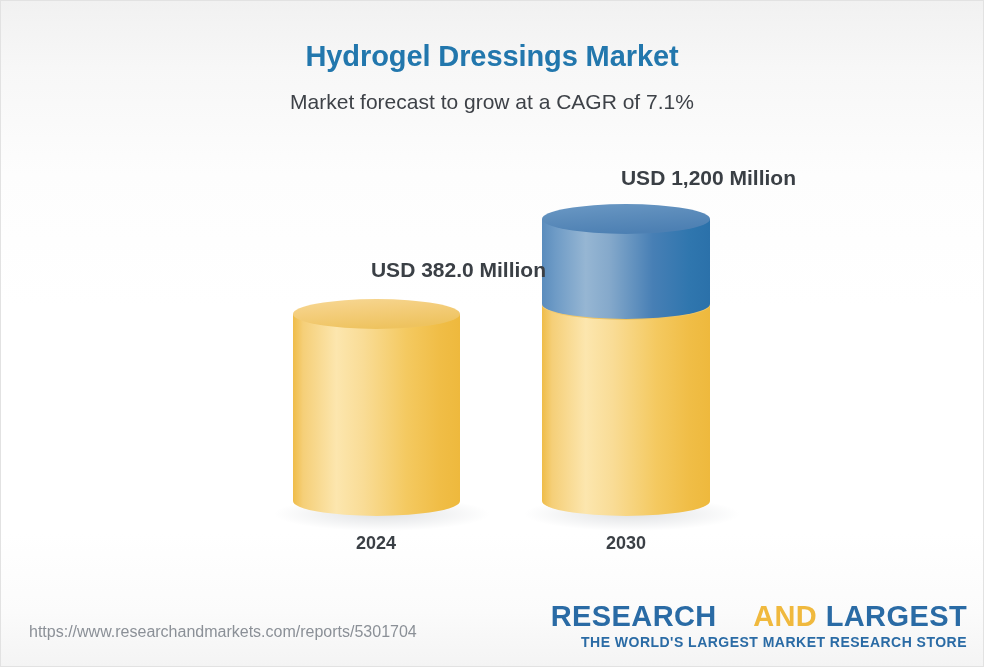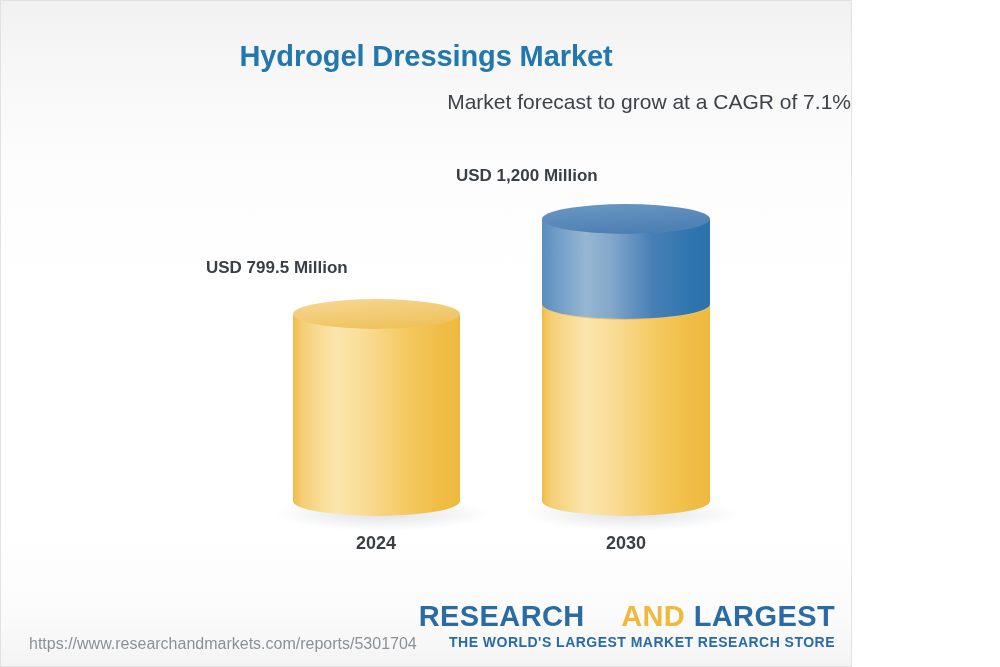--- a/index.html
+++ b/index.html
@@ -5,21 +5,21 @@
   html, body {
     margin: 0;
     padding: 0;
     background: #ffffff;
   }
   body {
     font-family: "Liberation Sans", sans-serif;
   }
   #canvas {
     position: relative;
-    width: 852px;
+    width: 984px;
     height: 667px;
     box-sizing: border-box;
     border: 1px solid #e2e2e2;
     background: linear-gradient(180deg, #f1f1f1 0%, #f7f7f7 10%, #fdfdfd 26%, #ffffff 46%, #ffffff 80%, #fbfbfb 92%, #f4f4f4 100%);
     overflow: hidden;
   }
 
   
   .chart-title {
     position: absolute;
@@ -30,60 +30,59 @@
     font-size: 29px;
     font-weight: bold;
     color: #2277ad;
     letter-spacing: -0.1px;
   }
   .chart-subtitle {
     position: absolute;
     left: 0;
     right: 0;
     top: 89px;
-    text-align: right;
+    text-align: center;
     font-size: 21px;
     font-weight: normal;
     color: #3e4248;
   }
 
   
   #plot {
     position: absolute;
     left: 0;
     top: 0;
     width: 1000px;
     height: 667px;
   }
   .value-label {
     position: absolute;
     width: 340px;
-    text-align: left;
-    font-size: 17px;
+    text-align: right;
+    font-size: 21px;
     font-weight: bold;
     color: #3a3f45;
     white-space: nowrap;
   }
   .cat-label {
     position: absolute;
     width: 340px;
     text-align: center;
     font-size: 18px;
     font-weight: bold;
     color: #3a3f45;
   }
 
   
   .footer-url {
     position: absolute;
     left: 28px;
     top: 622px;
     font-size: 16px;
     color: #8b9097;
-    margin-top: 12px;
   }
   .logo {
     position: absolute;
     right: 16px;
     top: 600px;
     text-align: right;
   }
   .logo-main {
     font-size: 29px;
     font-weight: bold;
@@ -175,21 +174,21 @@
 
       <path d="M 541 218
                L 541 303
                A 84 15 0 0 0 709 303
                L 709 218 Z" fill="url(#blueBody)"></path>
 
       <ellipse cx="625" cy="218" rx="84" ry="15" fill="url(#blueTop)"></ellipse>
     </g>
   </svg>
 
-  <div class="value-label" style="left:205px; top:257px;">USD 799.5 Million</div>
+  <div class="value-label" style="left:205px; top:257px;">USD 382.0 Million</div>
   <div class="value-label" style="left:455px; top:165px;">USD 1,200 Million</div>
 
   <div class="cat-label" style="left:205px; top:532px;">2024</div>
   <div class="cat-label" style="left:455px; top:532px;">2030</div>
 
   <div class="footer-url">https://www.researchandmarkets.com/reports/5301704</div>
 
   <div class="logo">
     <div class="logo-main"><span>RESEARCH </span><span class="logo-and">AND </span><span>LARGEST</span></div>
     <div class="logo-tag">THE WORLD'S LARGEST MARKET RESEARCH STORE</div>

